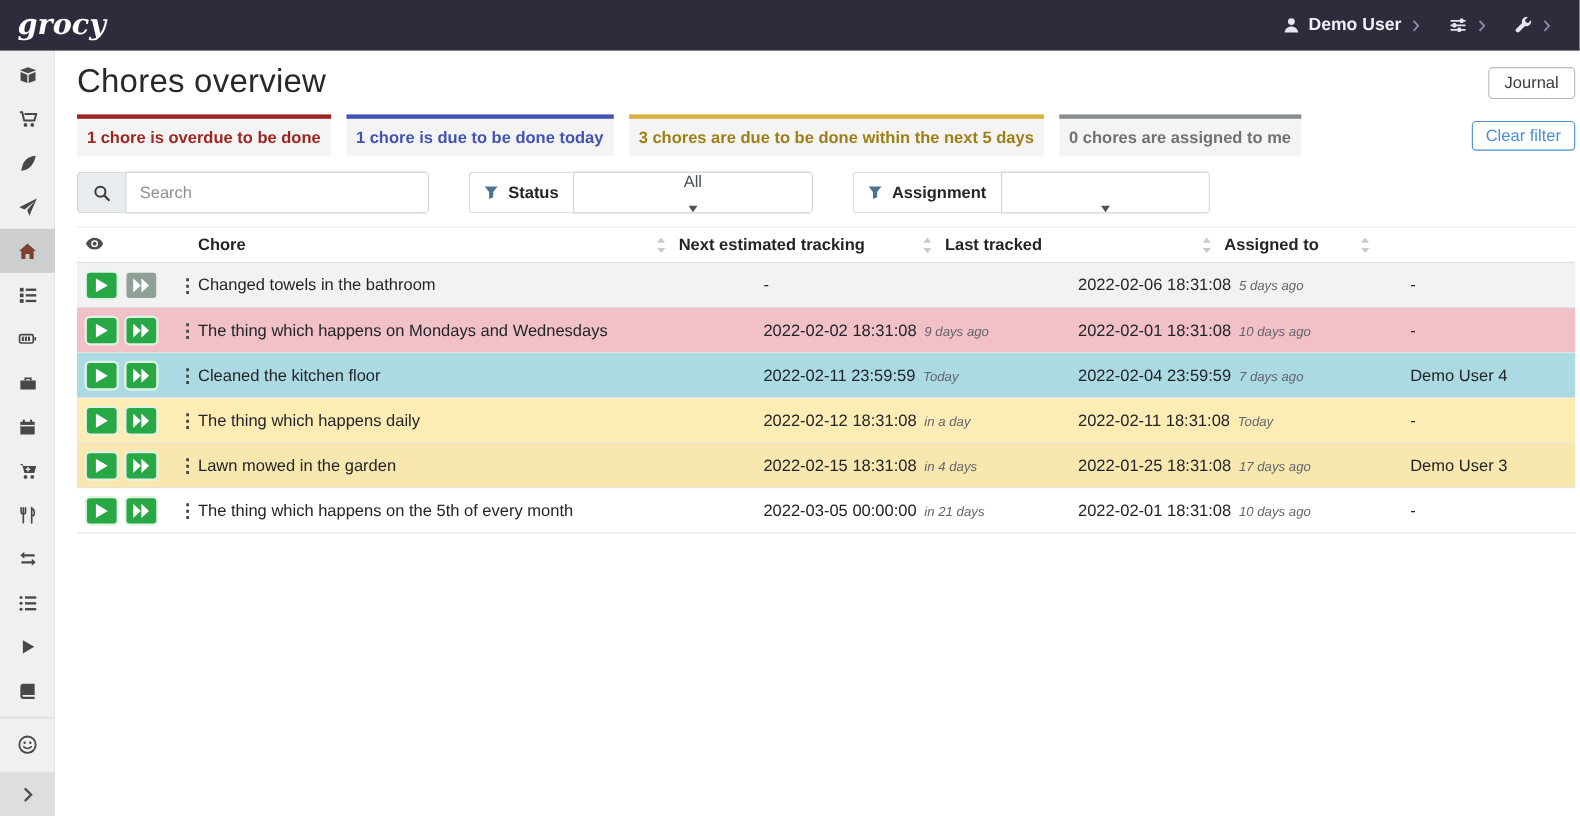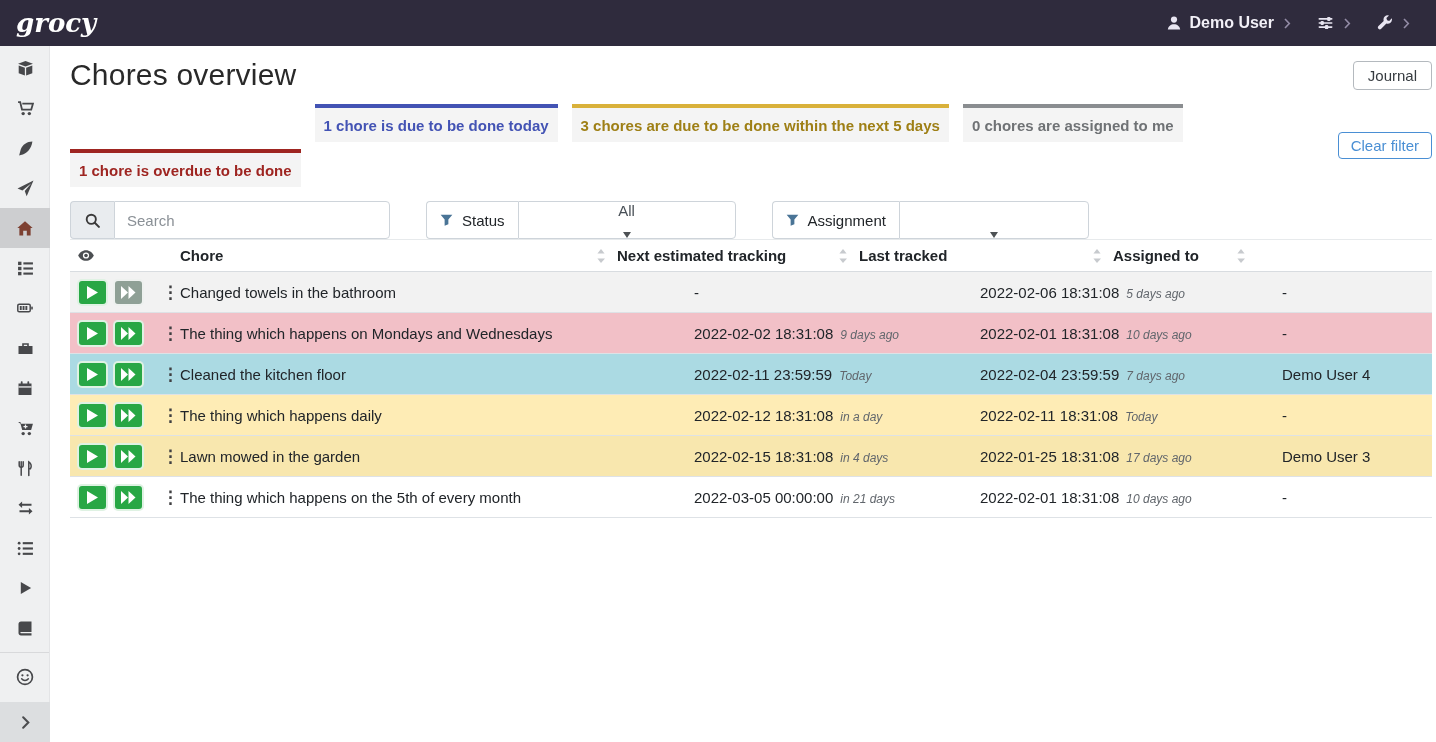--- a/index.html
+++ b/index.html
@@ -40,35 +40,35 @@
   .status-row{display:flex;align-items:stretch;margin-top:12px;}
   .cards{display:flex;gap:14px;}
   .status-card{background:#f4f4f4;border-top:4px solid #888;height:38px;padding:0 9px;
     display:flex;align-items:center;justify-content:center;font-size:15px;font-weight:bold;
     white-space:nowrap;cursor:pointer;}
 
   
   .filter-row{display:flex;margin-top:14px;gap:36px;align-items:center;}
   .input-group{display:flex;height:38px;}
   .ig-text{display:flex;align-items:center;gap:9px;border:1px solid #ced4da;border-right:none;
-    border-radius:4px 0 0 4px;padding:0 13px;background:#fff;font-size:15px;color:#212529;}
+    border-radius:4px 0 0 4px;padding:0 13px;background:#fff;font-size:15px;color:#212529;font-weight:bold;}
   .search-group .ig-text{background:#e9ecef;color:#3a3a3a;padding:0 14px;}
   .search-input{width:276px;border:1px solid #ced4da;border-radius:0 4px 4px 0;padding:0 12px;
     font-size:15px;color:#495057;font-family:inherit;outline:none;background:#fff;}
   .search-input::placeholder{color:#8a9096;}
   .funnel{display:flex;color:#4a7496;}
   .select{border:1px solid #ced4da;border-radius:0 4px 4px 0;background:#fff;display:flex;
     align-items:center;justify-content:space-between;padding:0 12px;font-size:15px;color:#495057;cursor:pointer;flex-direction:column;}
   .select.w-status{width:218px;}
   .select.w-assign{width:190px;}
   .caret{width:0;height:0;border-left:4.5px solid transparent;border-right:4.5px solid transparent;
     border-top:6px solid #4d5154;}
 
   
-  .table{width:100%;}
+  .table{margin-top:12px;width:100%;}
   .thead,.trow{display:grid;grid-template-columns:110px 437px 242px 254px 1fr;align-items:center;}
   .thead{height:33px;border-top:1px solid #e7eaec;border-bottom:1px solid #d8dce0;
     font-size:15px;font-weight:bold;color:#212529;}
   .th{display:flex;align-items:center;height:100%;cursor:pointer;}
   .th .sort-icon{display:flex;color:#c7cace;}
   .th.sort-right .sort-icon{margin-left:auto;margin-right:12px;}
   .th.sort-near .sort-icon{margin-left:38px;}
   .th-eye{padding-left:8px;display:flex;align-items:center;color:#4c4f52;cursor:pointer;}
   .trow{height:41px;border-bottom:1px solid #dee2e6;font-size:15px;color:#212529;}
   .cell{white-space:nowrap;}
@@ -295,21 +295,21 @@
 </nav>
 
 <main class="main">
   <div class="page-head">
     <h1 class="title">Chores overview</h1>
     <button class="btn btn-journal">Journal</button>
   </div>
 
   <div class="status-row">
     <div class="cards">
-        <div class="status-card" style="border-top-color: rgb(158, 37, 33); color: rgb(158, 37, 33); margin-top: 45px;">
+        <div class="status-card" style="border-top-color: rgb(158, 37, 33); color: rgb(158, 37, 33);">
           <span>1 chore is overdue to be done</span>
         </div>
         <div class="status-card" style="border-top-color: rgb(67, 83, 180); color: rgb(67, 83, 180);">
           <span>1 chore is due to be done today</span>
         </div>
         <div class="status-card" style="border-top-color: rgb(217, 177, 58); color: rgb(158, 127, 21);">
           <span>3 chores are due to be done within the next 5 days</span>
         </div>
         <div class="status-card" style="border-top-color: rgb(138, 141, 144); color: rgb(111, 114, 117);">
           <span>0 chores are assigned to me</span>

